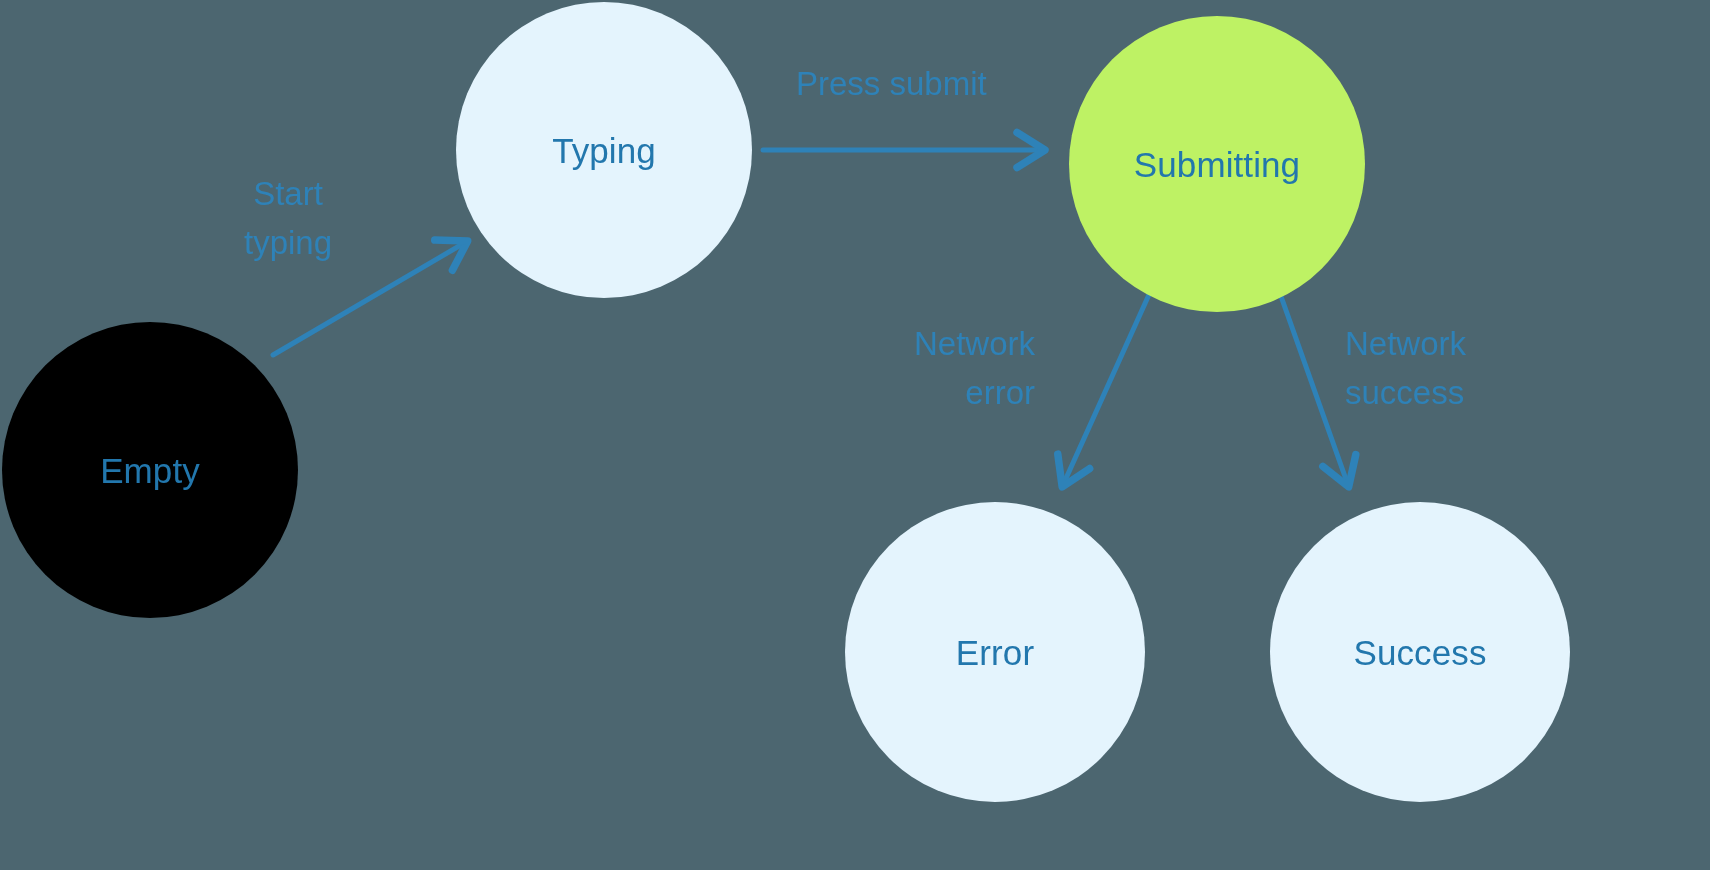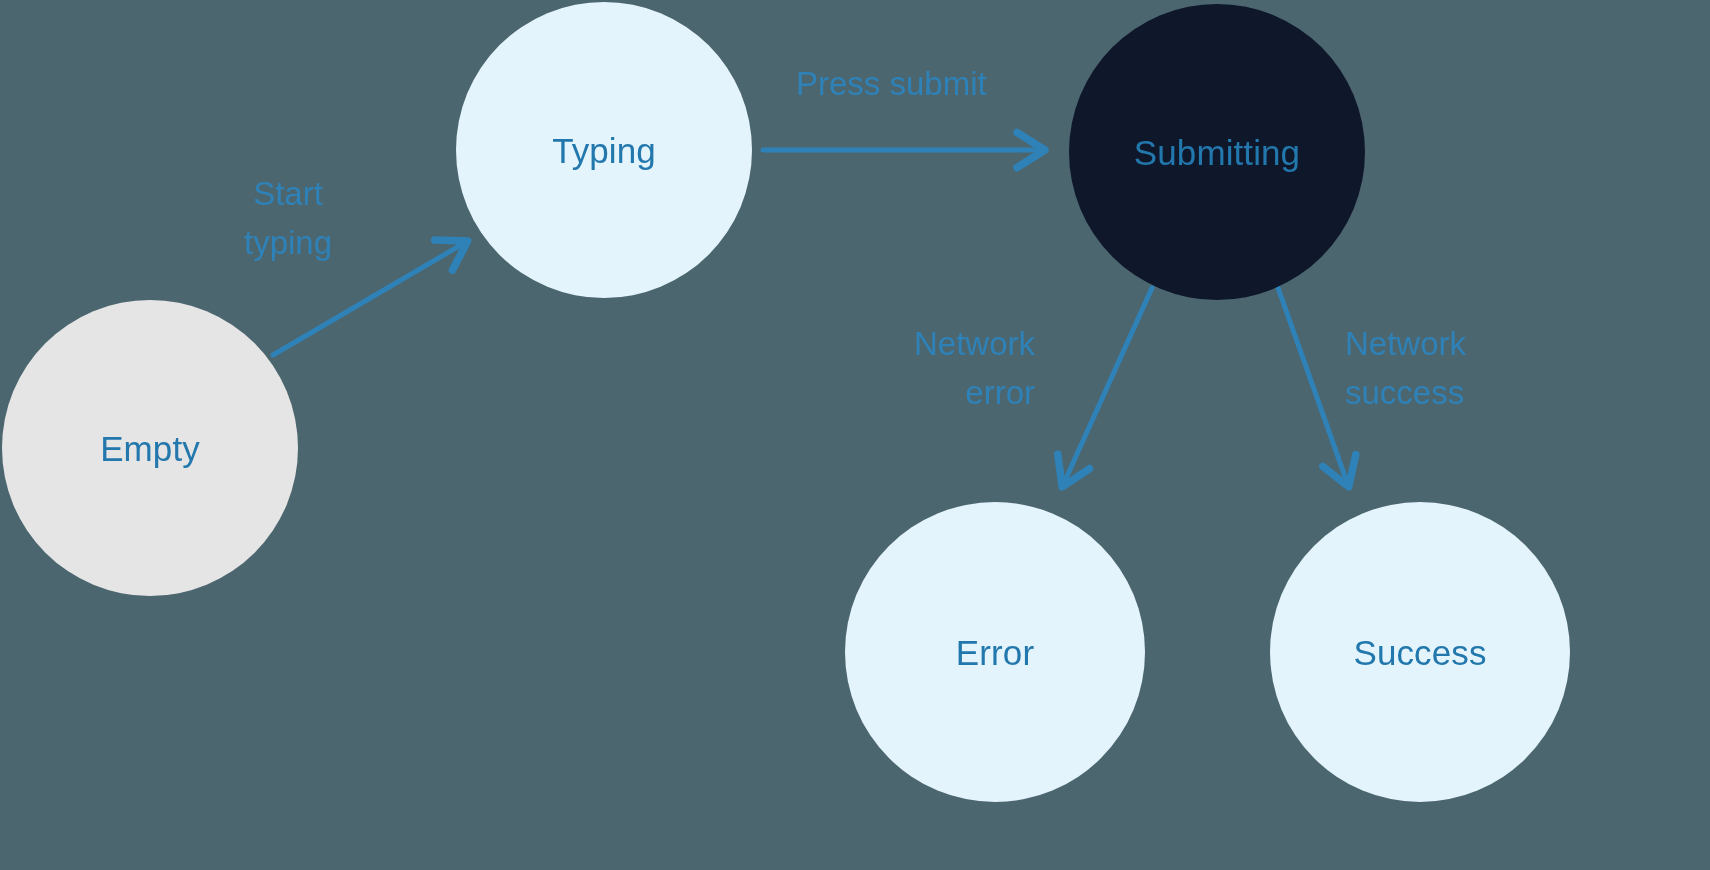--- a/index.html
+++ b/index.html
@@ -87,29 +87,29 @@
 
     <line x1="273" y1="355" x2="466" y2="242" stroke="#2e82b8" stroke-width="5" stroke-linecap="round" marker-end="url(#arrowhead)"></line>
 
     <line x1="763" y1="150" x2="1043" y2="150" stroke="#2e82b8" stroke-width="5" stroke-linecap="round" marker-end="url(#arrowhead)"></line>
 
     <line x1="1152" y1="288" x2="1063" y2="485" stroke="#2e82b8" stroke-width="5" stroke-linecap="round" marker-end="url(#arrowhead)"></line>
 
     <line x1="1277" y1="285" x2="1348" y2="485" stroke="#2e82b8" stroke-width="5" stroke-linecap="round" marker-end="url(#arrowhead)"></line>
   </svg>
 
-  <div class="node" id="node-empty" style="width: 296px; height: 296px; left: 2px; top: 300px; background: #e5e5e5; text-align: right;">
+  <div class="node" id="node-empty" style="width: 296px; height: 296px; left: 2px; top: 322px; background: #000000; text-align: right;">
     <span class="node-label" style="color: rgb(34, 119, 173);">Empty</span>
   </div>
 
   <div class="node" id="node-typing" style="width: 296px; height: 296px; left: 456px; top: 2px; background: rgb(228, 244, 253);">
     <span class="node-label" style="color: rgb(34, 119, 173);">Typing</span>
   </div>
 
-  <div class="node" id="node-submitting" style="width: 296px; height: 296px; left: 1069px; top: 4px; background: #0f172a;">
+  <div class="node" id="node-submitting" style="width: 296px; height: 296px; left: 1069px; top: 16px; background: #bef264;">
     <span class="node-label" style="color: rgb(34, 119, 173);">Submitting</span>
   </div>
 
   <div class="node" id="node-error" style="width: 300px; height: 300px; left: 845px; top: 502px; background: rgb(228, 244, 253);">
     <span class="node-label" style="color: rgb(34, 119, 173);">Error</span>
   </div>
 
   <div class="node" id="node-success" style="width: 300px; height: 300px; left: 1270px; top: 502px; background: rgb(228, 244, 253);">
     <span class="node-label" style="color: rgb(34, 119, 173);">Success</span>
   </div>

